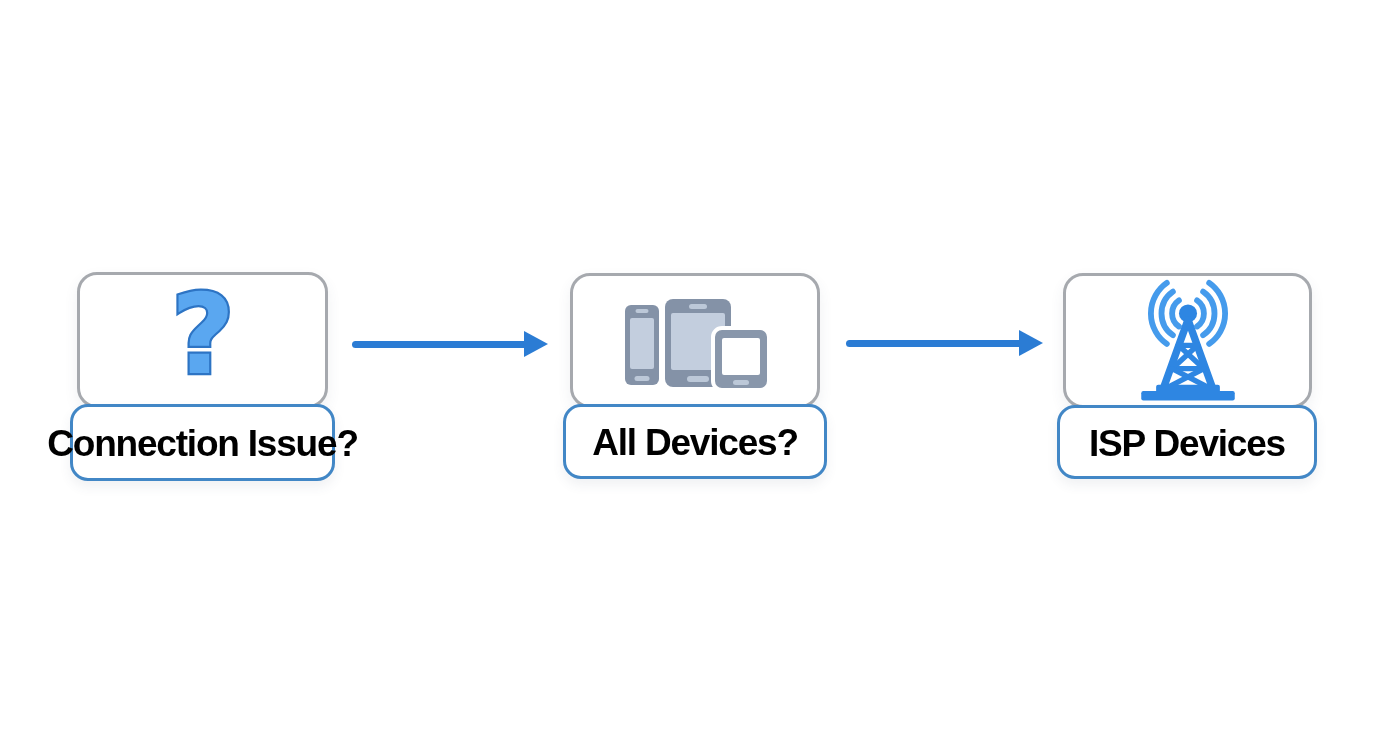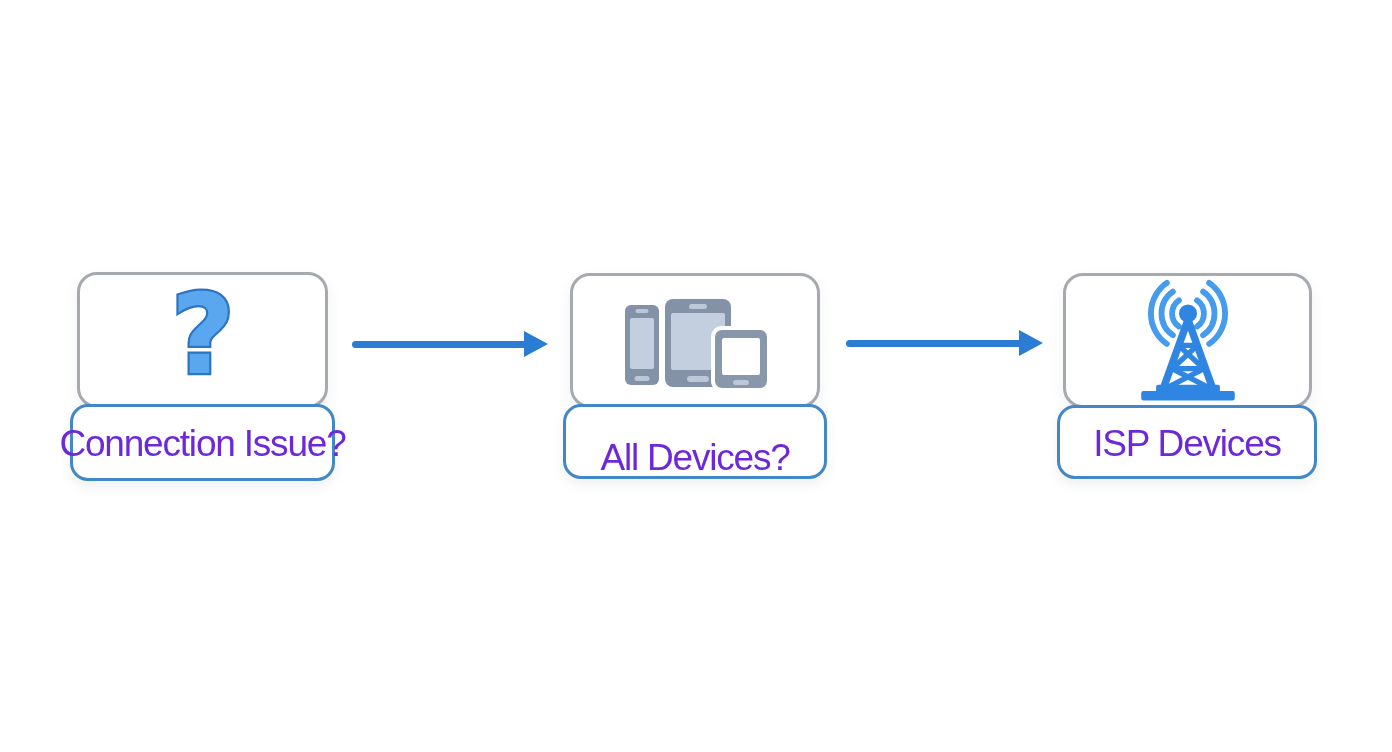--- a/index.html
+++ b/index.html
@@ -31,33 +31,33 @@
     border-radius: 18px;
     box-sizing: border-box;
     z-index: 2;
     display: flex;
     align-items: center;
     justify-content: center;
     box-shadow: 0 6px 12px rgba(70, 80, 100, 0.08);
   }
   .label-text {
     font-size: 37px;
-    font-weight: 400;
-    color: #6d28d9;
+    font-weight: 700;
+    color: #000000;
     letter-spacing: -1.2px;
     white-space: nowrap;
     line-height: 1;
     padding-top: 2px;
   }
   
   .n1-icon  { left: 77px;  top: 272px; width: 251px; height: 136px; }
   .n1-label { left: 70px;  top: 404px; width: 265px; height: 77px; }
   
   .n2-icon  { left: 570px; top: 273px; width: 250px; height: 135px; }
-  .n2-label { left: 563px; top: 404px; width: 264px; height: 75px; align-items: flex-end; }
+  .n2-label { left: 563px; top: 404px; width: 264px; height: 75px; }
   
   .n3-icon  { left: 1063px; top: 273px; width: 249px; height: 135px; }
   .n3-label { left: 1057px; top: 405px; width: 260px; height: 74px; }
 
   
   .qmark-svg {
     position: absolute;
     left: 50%;
     top: 50%;
     transform: translate(-50%, -50%);

